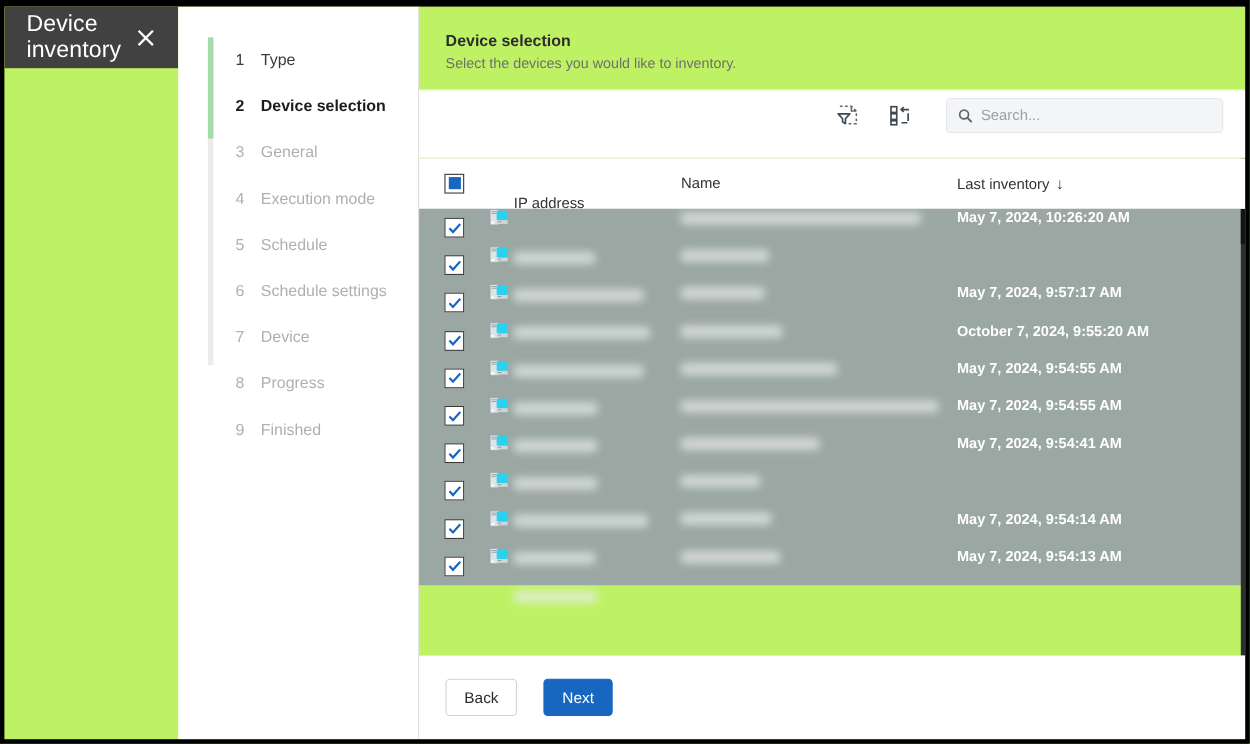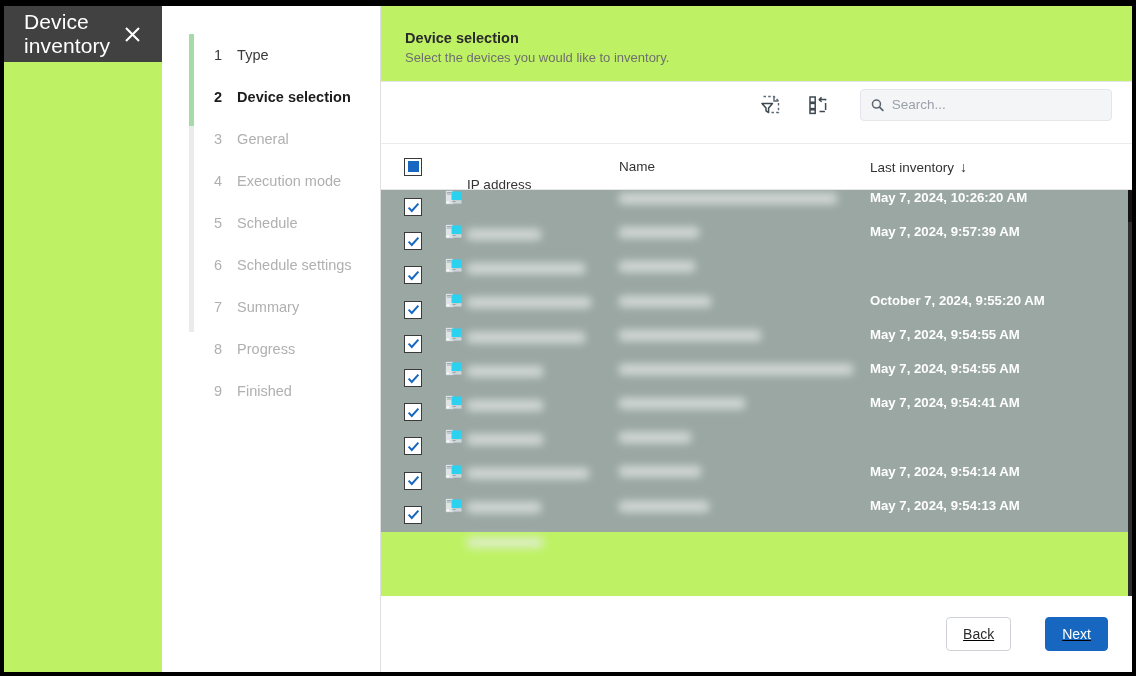--- a/index.html
+++ b/index.html
@@ -151,25 +151,23 @@
     background: #ffffff;
     display: flex; align-items: center; justify-content: center;
   }
   .cb.indet::after {
     content: ""; width: 11px; height: 11px; background: #1767c0; display: block;
   }
   .devicon { width: 17px; height: 15px; display: block; }
   
   .footer {
     height: 76px; flex: 0 0 76px;
-    display: flex; align-items: center; justify-content: flex-end;
-    gap: 10px;
+    display: flex; align-items: center; 
     padding: 0 24px;
     background: #fff;
-    text-decoration: underline;
   }
   .btn {
     height: 34px; min-width: 56px;
     border-radius: 4px;
     font-family: inherit; font-size: 14px;
     display: flex; align-items: center; justify-content: center;
     padding: 0 16px;
     cursor: pointer;
   }
   .btn-secondary { background: #fff; border: 1px solid #cfd3d7; color: #2b2b2b; }
@@ -219,21 +217,21 @@
         <li class="step todo">
             <span class="num">5</span>
             <span>Schedule</span>
           </li>
         <li class="step todo">
             <span class="num">6</span>
             <span>Schedule settings</span>
           </li>
         <li class="step todo">
             <span class="num">7</span>
-            <span>Summary</span>
+            <span>Device</span>
           </li>
         <li class="step todo">
             <span class="num">8</span>
             <span>Progress</span>
           </li>
         <li class="step todo">
             <span class="num">9</span>
             <span>Finished</span>
           </li>
       </ul>
@@ -324,21 +322,20 @@
                   <rect x="1.8" y="2" width="4.6" height="0.9" fill="#9aa4ab"></rect>
                   <rect x="1.8" y="3.6" width="4.6" height="0.9" fill="#9aa4ab"></rect>
                   <rect x="1.8" y="11.4" width="2.2" height="1.8" fill="#ffffff"></rect>
                   <rect x="6.5" y="1.5" width="10" height="8.5" fill="#2ad2f0"></rect>
                   <rect x="6.5" y="10.2" width="10" height="3.4" fill="#cfd6da"></rect>
                   <rect x="7.6" y="11.2" width="3" height="0.8" fill="#8b959c"></rect>
                 </svg>
               </div>
               <div class="c-ip"><span class="redact" style="width:118px"></span></div>
               <div class="c-name"><span class="redact" style="width:80px"></span></div>
-              <div class="c-date">May 7, 2024, 9:57:39 AM</div>
             </div>
             <div class="row">
               <div class="c-check">
                 <span class="cb">
                   <svg width="13" height="13" viewBox="0 0 13 13" aria-hidden="true">
                     <path d="M1.6 6.6 L4.8 10 L11.4 2.6" fill="none" stroke="#1767c0" stroke-width="2"></path>
                   </svg>
                 </span>
               </div>
               <div class="c-icon">
@@ -347,20 +344,21 @@
                   <rect x="1.8" y="2" width="4.6" height="0.9" fill="#9aa4ab"></rect>
                   <rect x="1.8" y="3.6" width="4.6" height="0.9" fill="#9aa4ab"></rect>
                   <rect x="1.8" y="11.4" width="2.2" height="1.8" fill="#ffffff"></rect>
                   <rect x="6.5" y="1.5" width="10" height="8.5" fill="#2ad2f0"></rect>
                   <rect x="6.5" y="10.2" width="10" height="3.4" fill="#cfd6da"></rect>
                   <rect x="7.6" y="11.2" width="3" height="0.8" fill="#8b959c"></rect>
                 </svg>
               </div>
               <div class="c-ip"><span class="redact" style="width:124px"></span></div>
               <div class="c-name"><span class="redact" style="width:76px"></span></div>
+              <div class="c-date">May 7, 2024, 9:57:17 AM</div>
             </div>
             <div class="row">
               <div class="c-check">
                 <span class="cb">
                   <svg width="13" height="13" viewBox="0 0 13 13" aria-hidden="true">
                     <path d="M1.6 6.6 L4.8 10 L11.4 2.6" fill="none" stroke="#1767c0" stroke-width="2"></path>
                   </svg>
                 </span>
               </div>
               <div class="c-icon">

